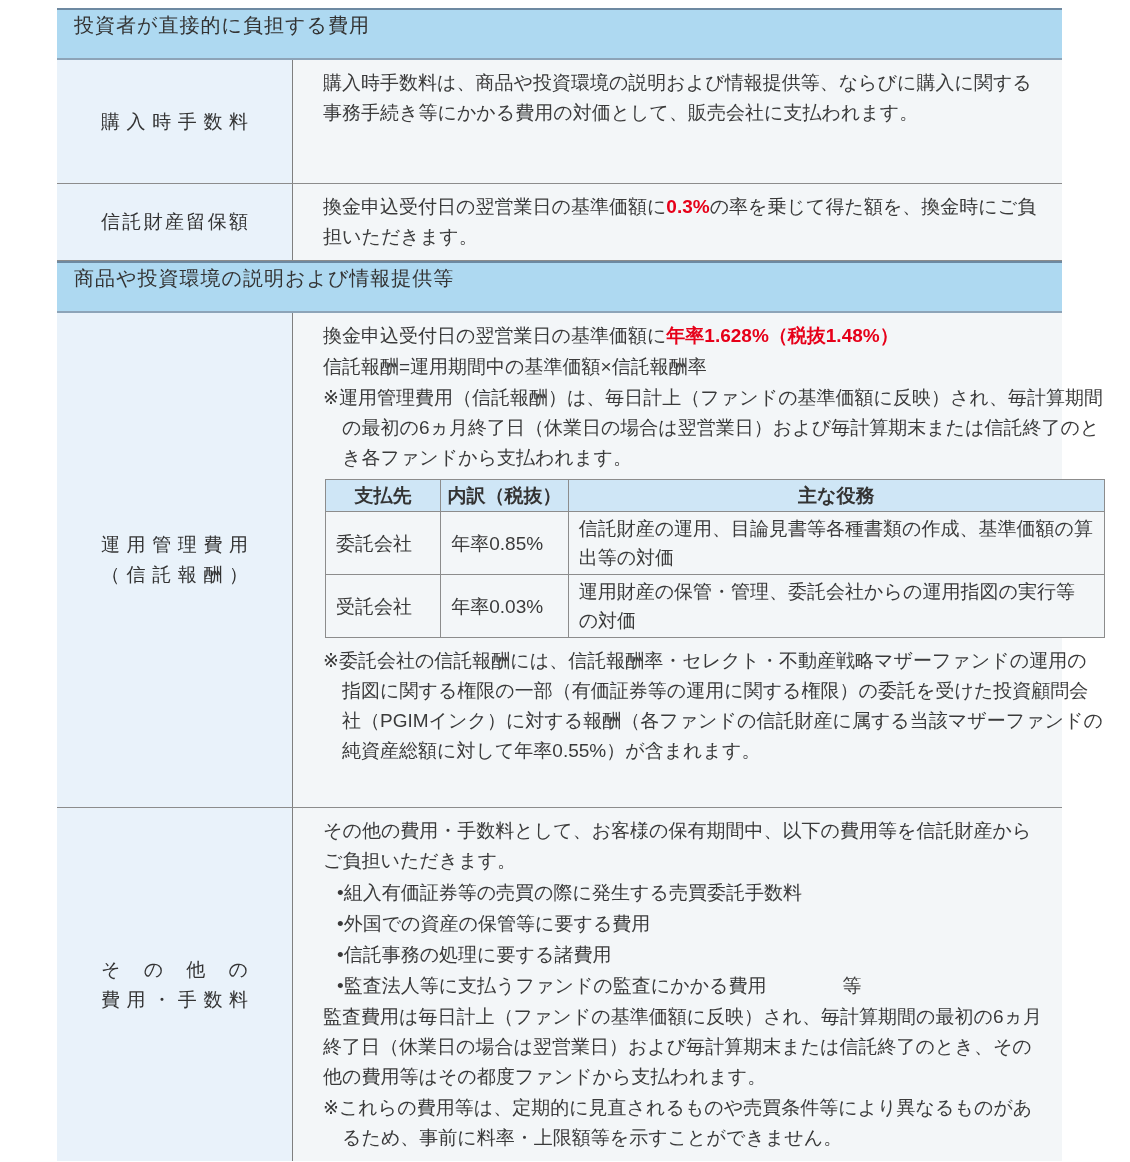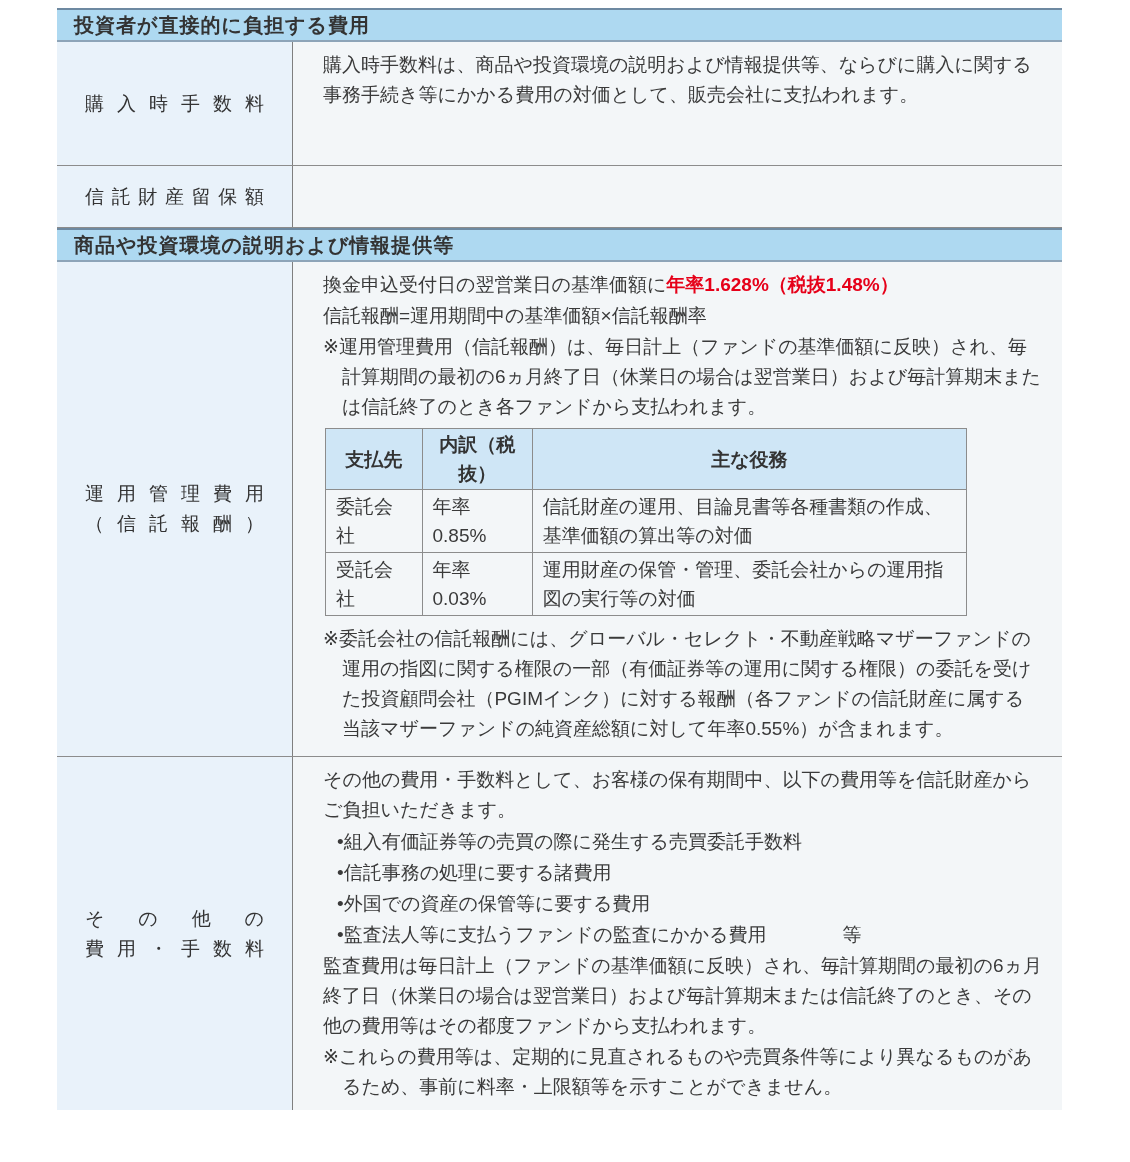--- a/index.html
+++ b/index.html
@@ -10,56 +10,56 @@
     color:#3a3a3a;
     -webkit-font-smoothing:antialiased;
   }
   .doc { position:absolute; left:57px; top:8px; width:1005px; }
 
   
   .band {
     background:#aed9f1;
     border-top:2px solid #6d89a1;
     border-bottom:2px solid #8da4b8;
-    height:34px; line-height:30px;
+    height:52px; line-height:30px;
     padding-left:17px;
-    font-size:20px; font-weight:700; color:#333;
+    font-size:20px; font-weight:400; color:#333;
     letter-spacing:1px;
   }
 
   
   .row { display:flex; background:#f3f6f8; border-bottom:1px solid #8c8c8c; }
   .row:last-of-type { border-bottom:none; }
   .label-cell {
     width:236px; flex:0 0 236px;
     background:#e9f2fa;
     border-right:1px solid #7f7f7f;
     display:flex; flex-direction:column; justify-content:center;
-    padding:0 28px;
+    padding:0 44px;
   }
   .label-line {
     font-size:19px; line-height:30px; color:#333;
     text-align:justify; text-align-last:justify;
   }
   .content-cell {
     flex:1 1 auto;
     padding:7px 20px 7px 30px;
     font-size:19px; line-height:30px;
   }
   .content-cell p { margin:1px 0; }
   .red { color:#e60019; font-weight:700; }
   .note { padding-left:1em; text-indent:-1em; margin:1px 0; }
   .bullets { margin-left:14px; }
   .bullet-item { line-height:31px; }
 
   
   table.inner {
     border-collapse:collapse;
     margin:6px 0 8px 2px;
-    width:642px;
+    width:780px;
     font-size:19px; line-height:29px;
   }
   table.inner th, table.inner td { border:1px solid #8c8c8c; }
   table.inner th {
     background:#cfe6f6; font-weight:700; color:#333;
     height:31px; padding:1px 6px; text-align:center;
   }
   table.inner td { background:#f3f6f8; padding:2px 10px; vertical-align:middle; }
   td.c-payee { width:104px; }
   td.c-rate  { width:115px; }
@@ -84,20 +84,23 @@
     </div>
     <div class="content-cell">
       <p>購入時手数料は、商品や投資環境の説明および情報提供等、ならびに購入に関する事務手続き等にかかる費用の対価として、販売会社に支払われます。</p>
     </div>
   </div>
 
   <div class="row h-retention">
     <div class="label-cell">
       <div class="label-line">信託財産留保額</div>
     </div>
+    <div class="content-cell">
+      <p><span>換金申込受付日の翌営業日の基準価額に</span><span class="red">0.3%</span><span>の率を乗じて得た額を、換金時にご負担いただきます。</span></p>
+    </div>
   </div>
 
   <div class="band">商品や投資環境の説明および情報提供等</div>
 
   <div class="row h-mgmt">
     <div class="label-cell">
       <div class="label-line">運用管理費用</div>
       <div class="label-line">（信託報酬）</div>
     </div>
     <div class="content-cell">
@@ -120,35 +123,35 @@
             <td class="c-role">信託財産の運用、目論見書等各種書類の作成、基準価額の算出等の対価</td>
           </tr>
           <tr>
             <td class="c-payee">受託会社</td>
             <td class="c-rate">年率0.03%</td>
             <td class="c-role">運用財産の保管・管理、委託会社からの運用指図の実行等の対価</td>
           </tr>
         </tbody>
       </table>
 
-      <p class="note">※委託会社の信託報酬には、グローバル・セレクト・不動産戦略マザーファンドの運用の指図に関する権限の一部（有価証券等の運用に関する権限）の委託を受けた投資顧問会社（PGIMインク）に対する報酬（各ファンドの信託財産に属する当該マザーファンドの純資産総額に対して年率0.55%）が含まれます。</p>
+      <p class="note">※委託会社の信託報酬には、信託報酬率・セレクト・不動産戦略マザーファンドの運用の指図に関する権限の一部（有価証券等の運用に関する権限）の委託を受けた投資顧問会社（PGIMインク）に対する報酬（各ファンドの信託財産に属する当該マザーファンドの純資産総額に対して年率0.55%）が含まれます。</p>
     </div>
   </div>
 
   <div class="row h-other">
     <div class="label-cell">
       <div class="label-line">その他の</div>
       <div class="label-line">費用・手数料</div>
     </div>
     <div class="content-cell">
       <p>その他の費用・手数料として、お客様の保有期間中、以下の費用等を信託財産からご負担いただきます。</p>
       <div class="bullets">
         <div class="bullet-item">•組入有価証券等の売買の際に発生する売買委託手数料</div>
+        <div class="bullet-item">•外国での資産の保管等に要する費用</div>
         <div class="bullet-item">•信託事務の処理に要する諸費用</div>
-        <div class="bullet-item">•外国での資産の保管等に要する費用</div>
         <div class="bullet-item">•監査法人等に支払うファンドの監査にかかる費用　　　　等</div>
       </div>
       <p>監査費用は毎日計上（ファンドの基準価額に反映）され、毎計算期間の最初の6ヵ月終了日（休業日の場合は翌営業日）および毎計算期末または信託終了のとき、その他の費用等はその都度ファンドから支払われます。</p>
       <p class="note">※これらの費用等は、定期的に見直されるものや売買条件等により異なるものがあるため、事前に料率・上限額等を示すことができません。</p>
     </div>
   </div>
 
 </div>
 
 </body></html>

